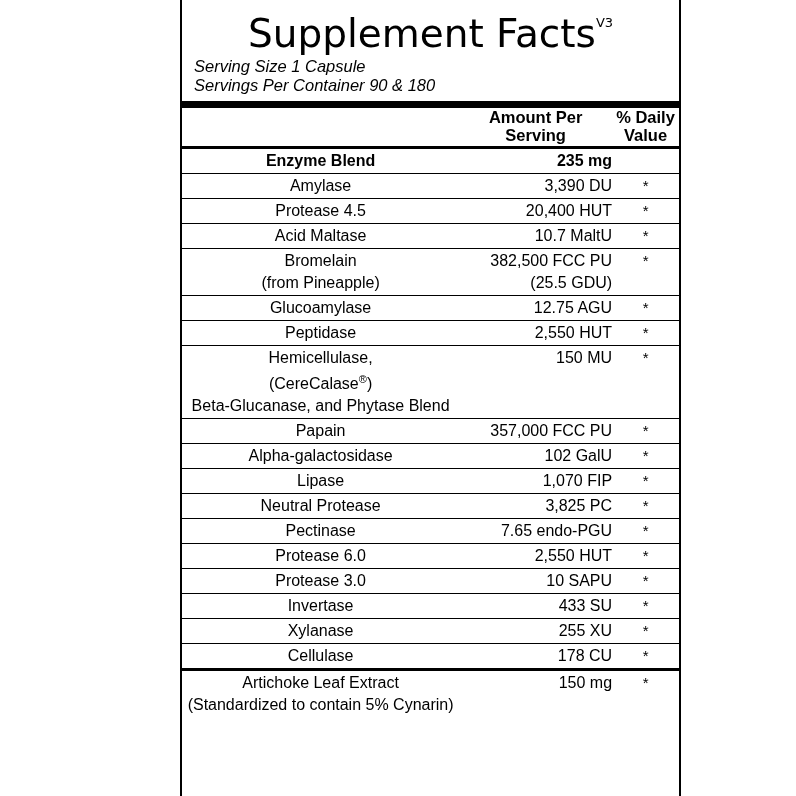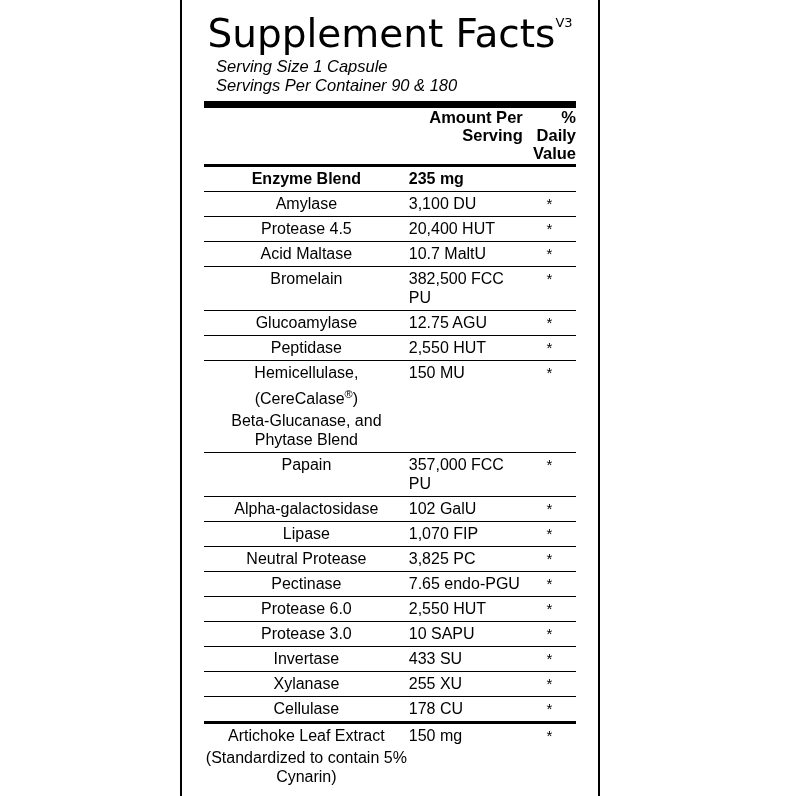--- a/index.html
+++ b/index.html
@@ -10,26 +10,26 @@
   body {
     width: 796px;
     height: 796px;
     font-family: "Liberation Sans", sans-serif;
     color: #000000;
   }
   #panel {
     position: absolute;
     left: 180px;
     top: 0px;
-    width: 420px;
+    width: 501px;
     height: 796px;
     border-left: 2px solid #000;
     border-right: 2px solid #000;
     box-sizing: border-box;
-    padding: 0 22px;
+    padding: 0 0;
   }
   .title {
     text-align: center;
     font-size: 39px;
     font-weight: normal;
     letter-spacing: 0px;
     margin: 6px 0 0 0;
     line-height: 46px;
     position: relative;
     font-family: "DejaVu Sans", sans-serif;
@@ -56,39 +56,39 @@
     border-collapse: collapse;
     font-size: 16px;
   }
   td {
     padding: 0;
     vertical-align: top;
   }
   .hdr-row td {
     font-size: 16.5px;
     font-weight: bold;
-    text-align: right;
+    text-align: center;
     line-height: 18px;
     padding-bottom: 2px;
   }
   .col-name { width: 232px; }
   .col-amt  { width: 128px; text-align: center; }
   .col-dv   { width: 56px;  text-align: center; }
 
   tr.row td {
     border-top: 1px solid #000;
     padding: 2px 0 3px 0;
     line-height: 19px;
   }
   tr.row.noline td {
     border-top: none;
     padding-top: 0;
   }
   tr.row td.name { text-align: center; }
-  tr.row td.amt  { text-align: left; }
+  tr.row td.amt  { text-align: right; }
   tr.row td.dv   { text-align: center; font-size: 15px; }
 
   .bold { font-weight: bold; }
   .indent1 { padding-left: 10px; }
   .indent2 { padding-left: 28px; }
   .indent3 { padding-left: 40px; }
   .reg { font-size: 11px; vertical-align: super; }
   .medrow td {
     border-top: 3px solid #000 !important;
   }
@@ -120,37 +120,42 @@
     </tr>
     </tbody>
       <tbody id="rows-body">
         <tr class="row medrow">
           <td class="name col-name bold">Enzyme Blend</td>
           <td class="amt col-amt bold">235 mg</td>
           <td class="dv col-dv"></td>
         </tr>
         <tr class="row">
           <td class="name col-name indent1">Amylase</td>
-          <td class="amt col-amt">3,100 DU</td>
+          <td class="amt col-amt">3,390 DU</td>
           <td class="dv col-dv">*</td>
         </tr>
         <tr class="row">
           <td class="name col-name indent1">Protease 4.5</td>
           <td class="amt col-amt">20,400 HUT</td>
           <td class="dv col-dv">*</td>
         </tr>
         <tr class="row">
           <td class="name col-name indent1">Acid Maltase</td>
           <td class="amt col-amt">10.7 MaltU</td>
           <td class="dv col-dv">*</td>
         </tr>
         <tr class="row">
           <td class="name col-name indent1">Bromelain</td>
           <td class="amt col-amt">382,500 FCC PU</td>
           <td class="dv col-dv">*</td>
+        </tr>
+        <tr class="row noline">
+          <td class="name col-name indent2">(from Pineapple)</td>
+          <td class="amt col-amt">(25.5 GDU)</td>
+          <td class="dv col-dv"></td>
         </tr>
         <tr class="row">
           <td class="name col-name indent1">Glucoamylase</td>
           <td class="amt col-amt">12.75 AGU</td>
           <td class="dv col-dv">*</td>
         </tr>
         <tr class="row">
           <td class="name col-name indent1">Peptidase</td>
           <td class="amt col-amt">2,550 HUT</td>
           <td class="dv col-dv">*</td>

